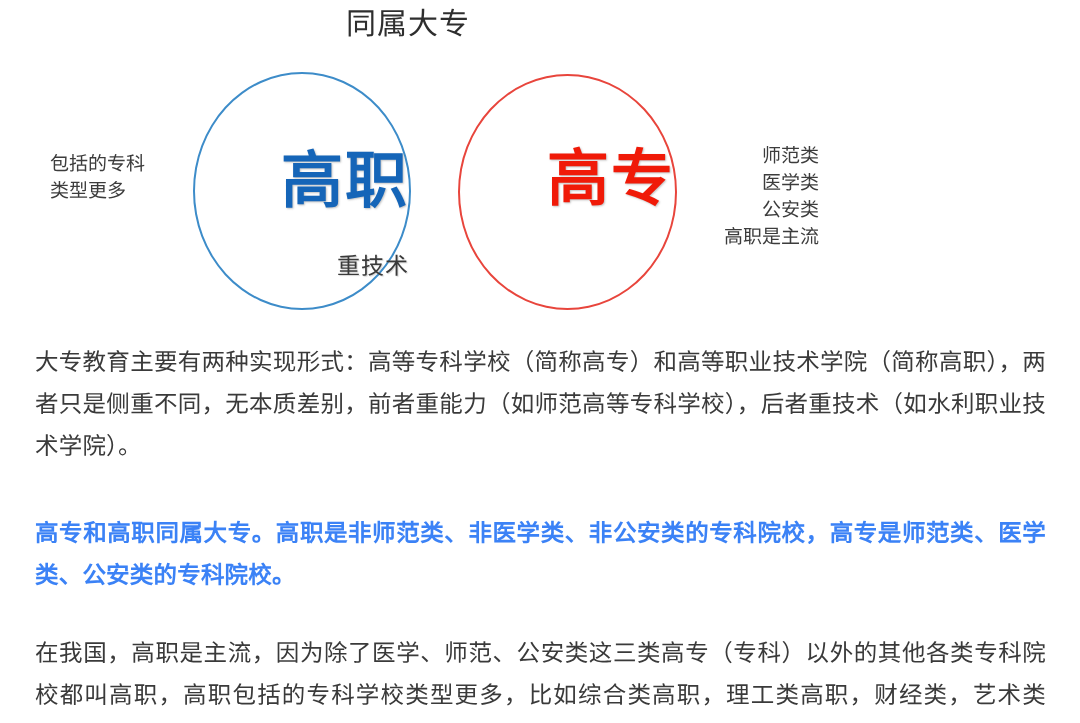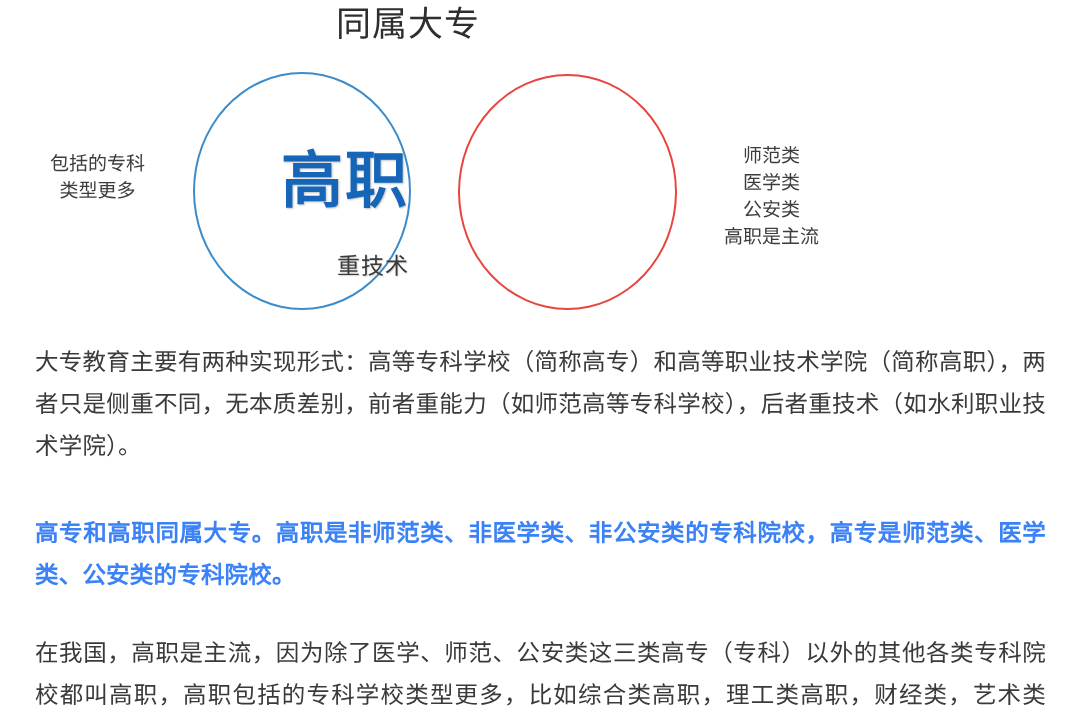--- a/index.html
+++ b/index.html
@@ -31,21 +31,21 @@
     width: 1080px;
     height: 325px;
   }
 
   .diagram-title {
     position: absolute;
     left: 0;
     top: 4px;
     width: 1080px;
     text-align: center;
-    font-size: 35px;
+    font-size: 30px;
     line-height: 40px;
     letter-spacing: 1px;
     color: #2e2e2e;
     font-weight: 400;
     white-space: nowrap;
   }
   .diagram-title .t-inner {
     display: inline-block;
     transform: translateX(-132px);
   }
@@ -108,26 +108,26 @@
   .side-note {
     position: absolute;
     font-size: 19px;
     line-height: 27px;
     color: #3c3c3c;
     white-space: nowrap;
   }
   .note-left {
     left: 50px;
     top: 150px;
-    text-align: center;
+    text-align: left;
   }
   .note-right {
     left: 724px;
     top: 142px;
-    text-align: center;
+    text-align: right;
   }
   .note-line { display: block; }
 
   
   .body-copy {
     position: absolute;
     left: 28px;
     top: 334px;
     width: 1025px;
   }
@@ -165,20 +165,21 @@
       <span class="note-line">包括的专科</span>
       <span class="note-line">类型更多</span>
     </div>
 
     <div class="circle circle-blue">
       <div class="big-word">高职</div>
       <div class="sub-word">重技术</div>
     </div>
 
     <div class="circle circle-red">
+      <div class="big-word">高专</div>
     </div>
 
     <div class="side-note note-right">
       <span class="note-line">师范类</span>
       <span class="note-line">医学类</span>
       <span class="note-line">公安类</span>
       <span class="note-line">高职是主流</span>
     </div>
 
   </div>

